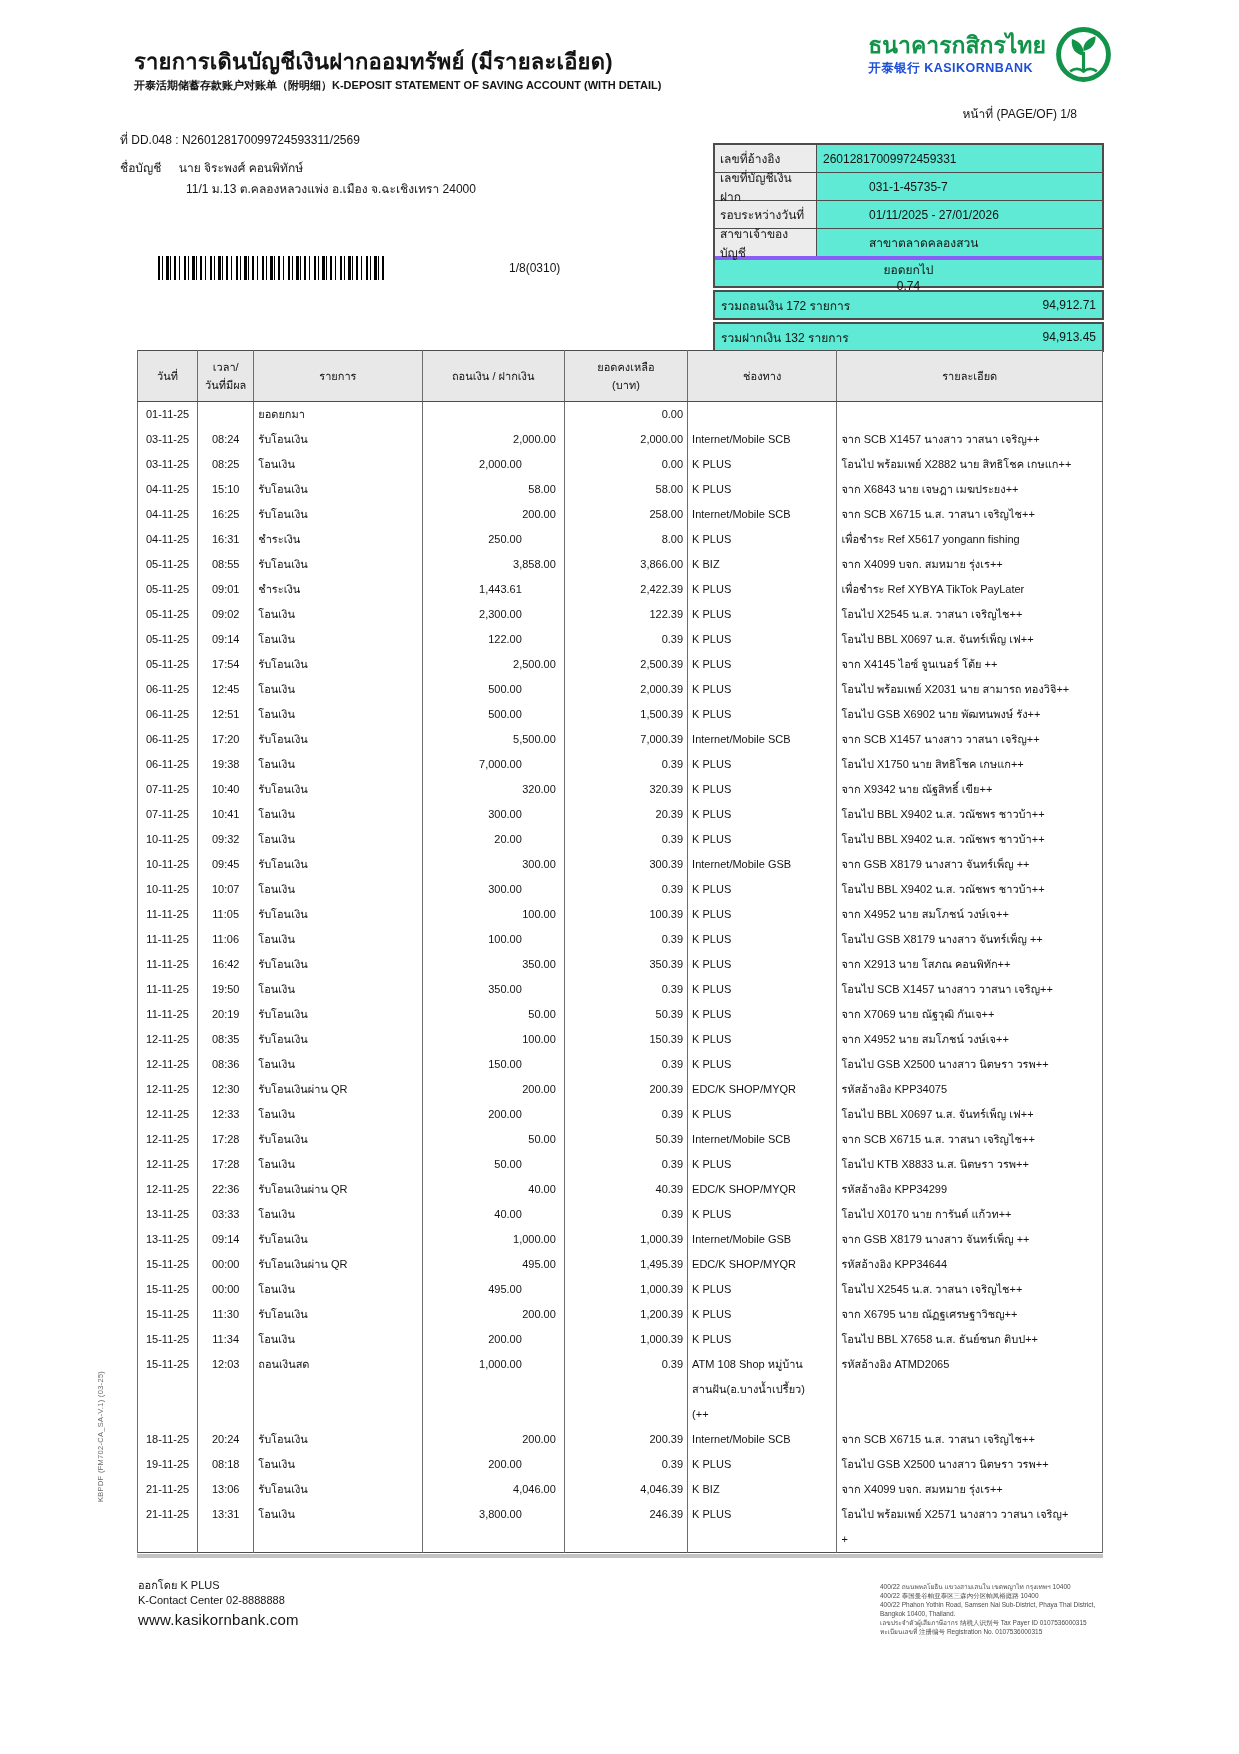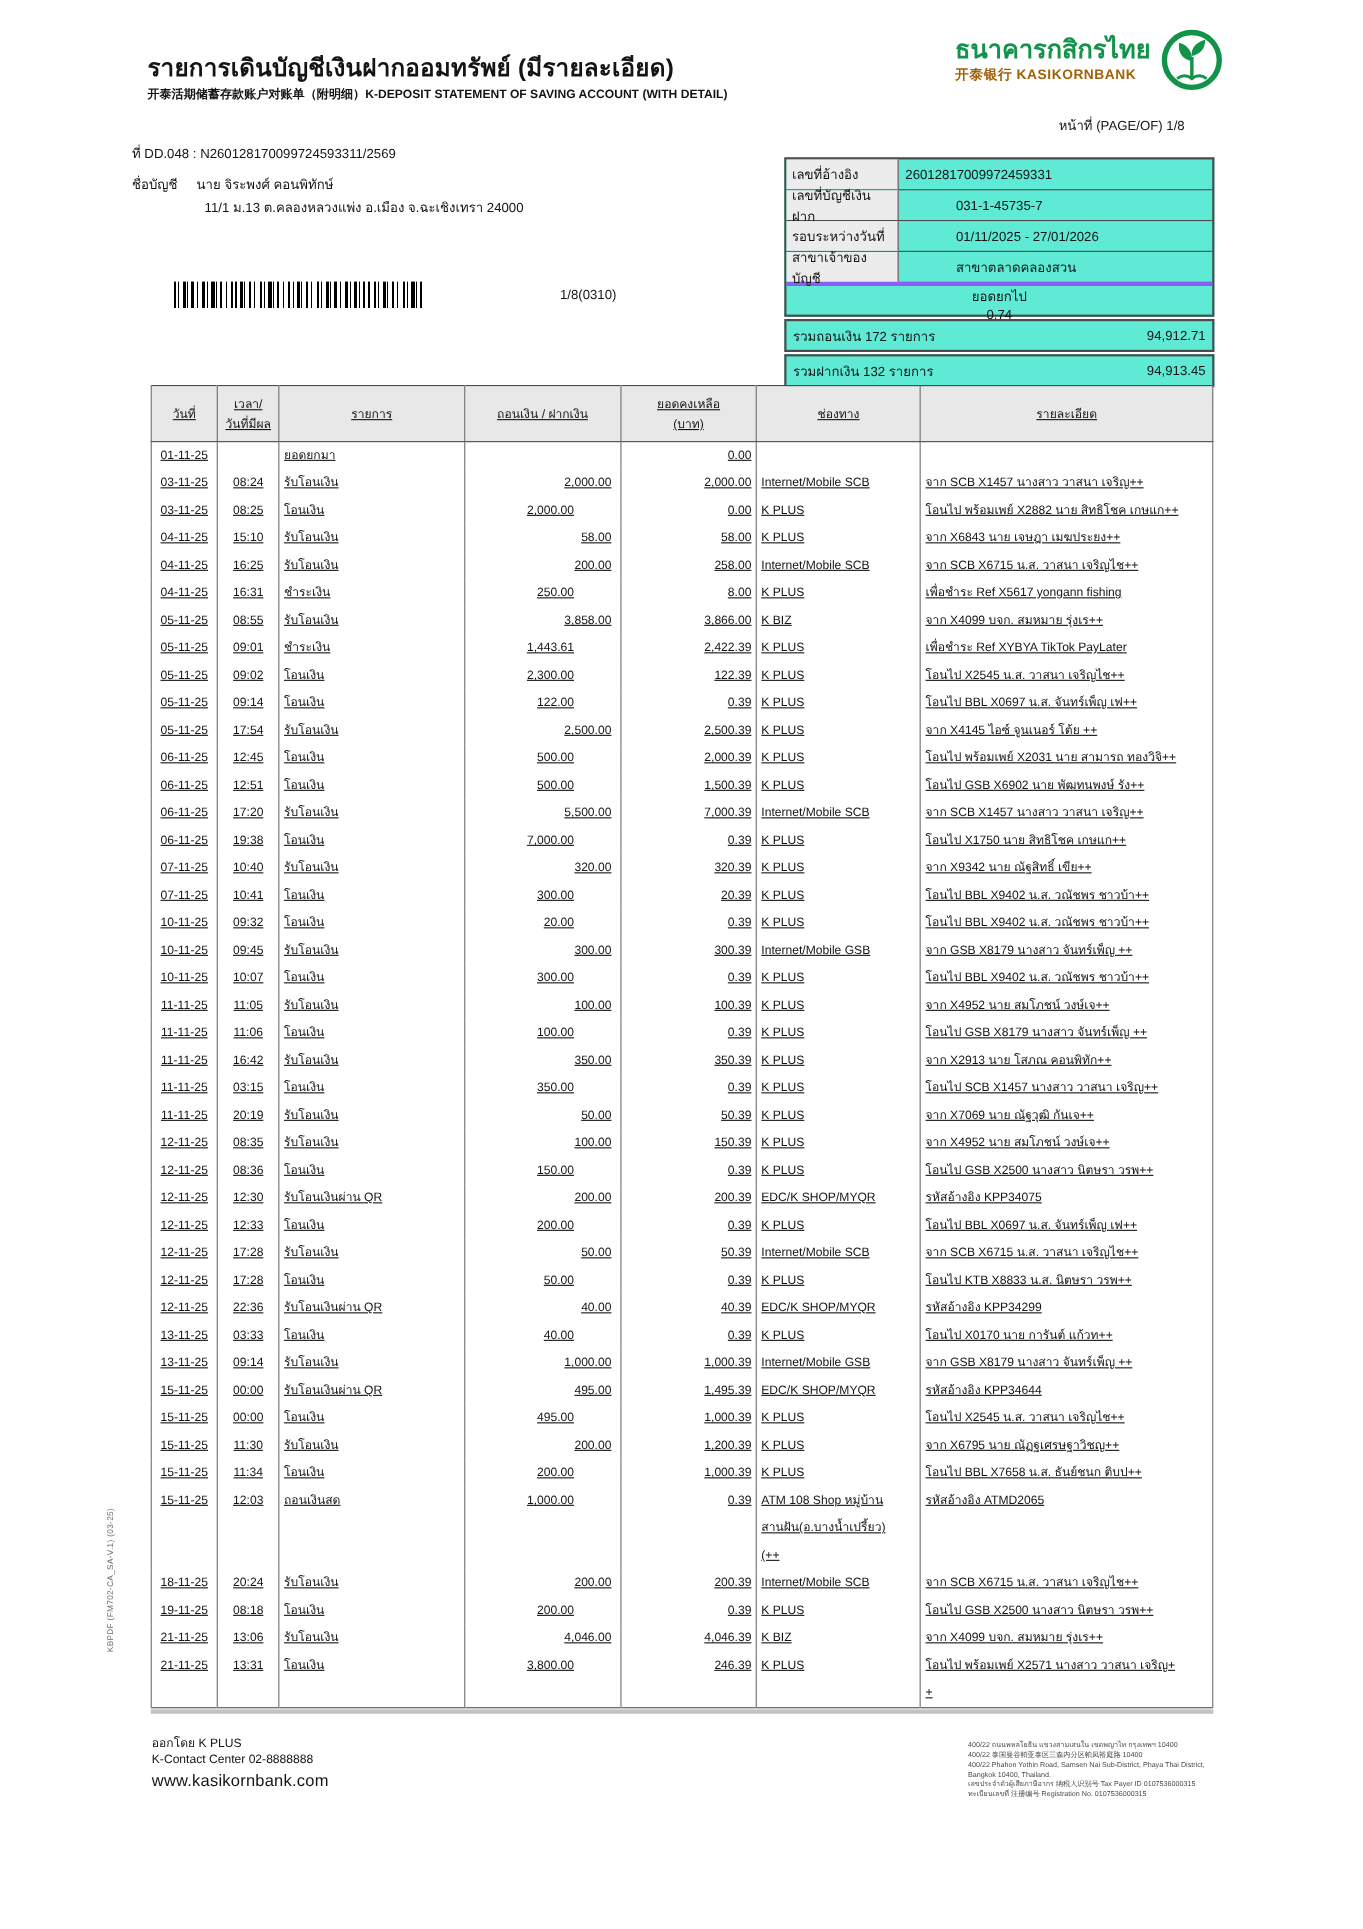--- a/index.html
+++ b/index.html
@@ -5,21 +5,21 @@
   html,body{margin:0;padding:0;background:#ffffff;}
   .page{position:relative;width:1239px;height:1754px;background:#fff;overflow:hidden;
         font-family:"Liberation Sans","DejaVu Sans",sans-serif;color:#141414;}
 
   
   .doc-title{position:absolute;left:134px;top:44px;font-size:22px;font-weight:bold;letter-spacing:.2px;}
   .doc-subtitle{position:absolute;left:134px;top:78px;font-size:11px;font-weight:bold;}
   .logo-block{position:absolute;right:127px;top:26px;display:flex;align-items:center;gap:9px;}
   .logo-text{text-align:left;}
   .bank-th{font-size:23px;font-weight:bold;color:#12934a;line-height:26px;}
-  .bank-sub{font-size:12.5px;font-weight:bold;color:#a16207;letter-spacing:.5px;margin-top:2px;}
+  .bank-sub{font-size:12.5px;font-weight:bold;color:#1d4ed8;letter-spacing:.5px;margin-top:2px;}
   .logo-mark{width:57px;height:57px;display:block;}
   .page-of{position:absolute;right:162px;top:104px;font-size:12px;}
   .doc-no{position:absolute;left:120px;top:130px;font-size:12px;}
   .acct-name{position:absolute;left:120px;top:158px;font-size:12px;}
   .acct-name .lbl{margin-right:14px;font-family:Liberation Mono, monospace;}
   .acct-addr{position:absolute;left:186px;top:179px;font-size:12px;}
 
   
   .barcode{position:absolute;left:158px;top:256px;width:228px;height:24px;
     background:repeating-linear-gradient(90deg,
@@ -35,21 +35,21 @@
   .srow + .srow{border-top:1px solid #4c4c4c;gap:46px;}
   .slabel{width:102px;flex:0 0 102px;background:#ececec;height:100%;display:flex;align-items:center;
           padding:0 5px;box-sizing:border-box;border-right:1px solid #4c4c4c;}
   .svalue{flex:1;padding:0 6px;}
   .srow-total{display:flex;height:26px;align-items:center;padding:0 6px;}
   .srow-total .tlabel{flex:1;}
   .srow-total .tvalue{text-align:right;}
   .srow-carry{border-top:4px solid #8b5cf6;flex-direction:column;}
 
   
-  .table-wrap{position:absolute;left:137px;top:350px;width:966px;border-bottom:4px solid #c3c3c3;padding-bottom:1px;text-decoration:underline;}
+  .table-wrap{position:absolute;left:137px;top:350px;width:966px;border-bottom:4px solid #c3c3c3;padding-bottom:1px;}
   table.tx{border-collapse:collapse;width:966px;table-layout:fixed;}
   table.tx th,table.tx td{border-left:1px solid #6d6d6d;border-right:1px solid #6d6d6d;}
   table.tx{border:1.5px solid #4c4c4c;}
   table.tx thead th{background:#e8e8e8;font-weight:normal;font-size:11px;height:50px;
     text-align:center;vertical-align:middle;border-bottom:1px solid #4c4c4c;padding:0 2px;}
   table.tx tbody td{font-size:11px;line-height:25px;vertical-align:top;padding:0 4px;
     white-space:nowrap;overflow:hidden;}
   td.c-date{text-align:center;padding:0 2px;}
   td.c-time{text-align:center;padding:0 2px;}
   td.c-item{padding-left:5px;}
@@ -420,21 +420,21 @@
             <td class="c-item">รับโอนเงิน</td>
             <td class="c-amt">
               <div class="amt dep">350.00</div>
             </td>
             <td class="c-bal">350.39</td>
             <td class="c-ch">K PLUS</td>
             <td class="c-det">จาก X2913 นาย โสภณ คอนพิทัก++</td>
           </tr>
           <tr>
             <td class="c-date">11-11-25</td>
-            <td class="c-time">03:15</td>
+            <td class="c-time">19:50</td>
             <td class="c-item">โอนเงิน</td>
             <td class="c-amt">
               <div class="amt wd">350.00</div>
             </td>
             <td class="c-bal">0.39</td>
             <td class="c-ch">K PLUS</td>
             <td class="c-det">โอนไป SCB X1457 นางสาว วาสนา เจริญ++</td>
           </tr>
           <tr>
             <td class="c-date">11-11-25</td>

